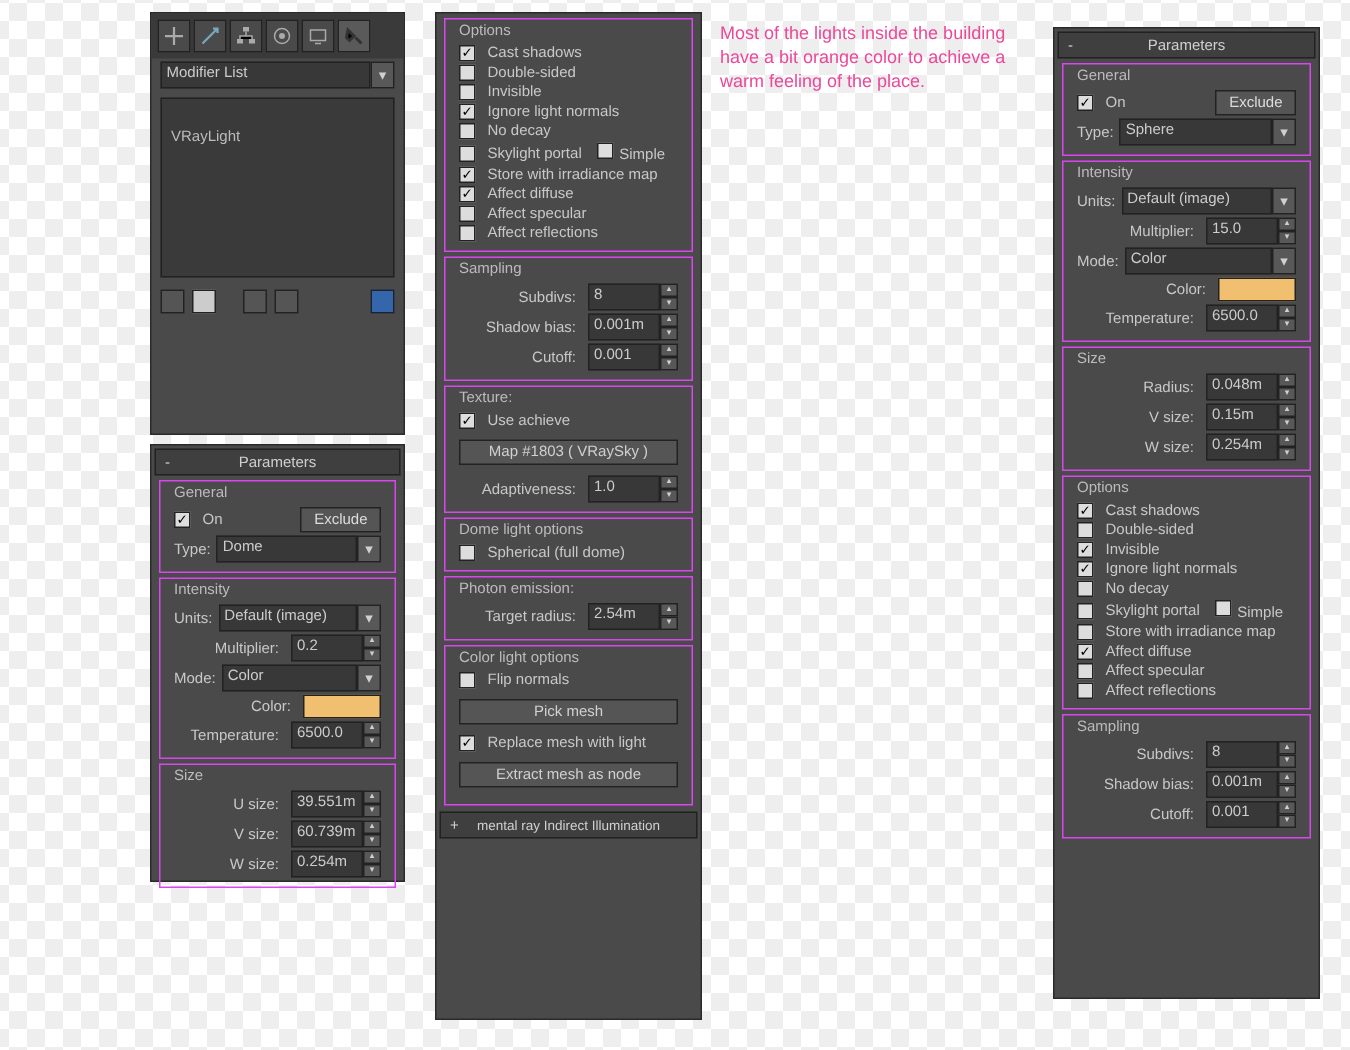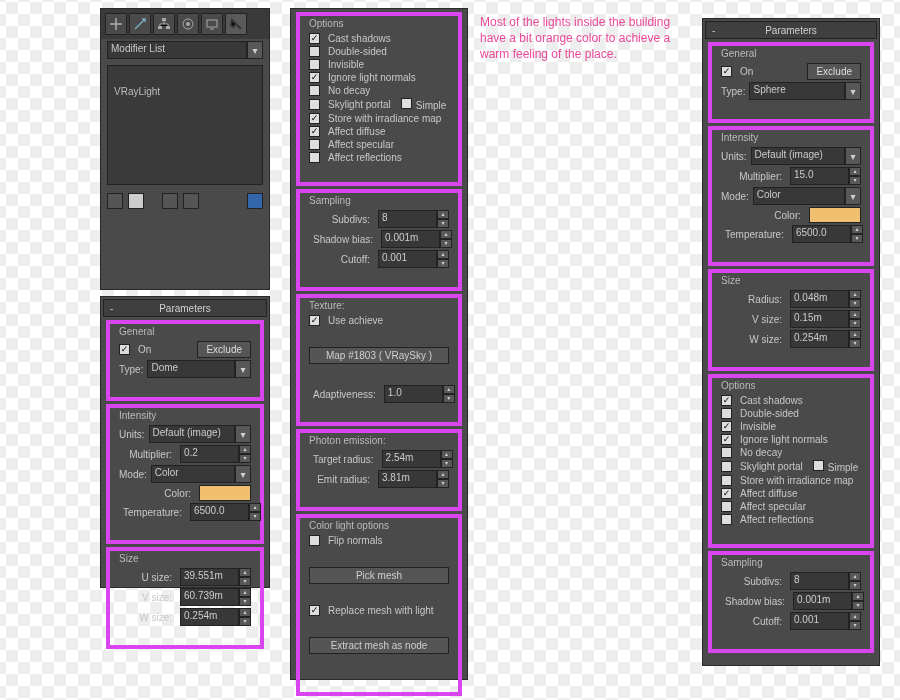--- a/index.html
+++ b/index.html
@@ -18,31 +18,31 @@
 .select .field{flex:1}
 .ddbtn{width:16px;height:18px;background:#585858;border:1px solid #222;display:flex;align-items:center;justify-content:center;cursor:pointer}
 .row{display:flex;align-items:center;padding:1px 6px;gap:4px}
 .lbl{color:#c8c8c8;white-space:nowrap}
 .listbox{margin:4px 6px;height:120px;background:#3a3a3a;border:1px solid #222}
 .listitem{padding:20px 6px;color:#bbb}
 .btnrow{display:flex;gap:5px;padding:4px 6px;align-items:center}
 .minibtn{width:16px;height:16px;border:1px solid #222;cursor:pointer}
 .rollhdr{display:flex;align-items:center;justify-content:center;background:#3f3f3f;border:1px solid #222;height:18px;margin:2px;position:relative}
 .rollhdr .dash{position:absolute;left:6px}
-.grp{border:4px solid #d946ef;margin:3px 5px;padding:2px 3px 18px}
+.grp{border:1px solid #d946ef;margin:3px 5px;padding:2px 3px 5px}
 .gtitle{margin:-8px 0 3px 3px;background:#4a4a4a;padding:0 3px;display:inline-block;color:#bbb}
 .cb{width:11px;height:11px;background:#ddd;border:1px solid #222;display:inline-flex;align-items:center;justify-content:center;margin-right:4px;cursor:pointer}
 .cb.on::after{content:"✓";color:#000;font-size:9px;line-height:1}
 .btn{background:#555;border:1px solid #222;padding:2px 8px;cursor:pointer;text-align:right;color:#ddd}
 .spin{display:flex}
-.spin .field{width:59px}
+.spin .field{width:48px}
 .spbtns{display:flex;flex-direction:column;width:12px}
 .spb{height:9px;background:#585858;border:1px solid #222;cursor:pointer;font-size:6px;text-align:center;line-height:7px}
 .swatch{width:52px;height:16px;border:1px solid #222;cursor:pointer}
-.mapbtn{background:#555;border:1px solid #222;padding:2px;margin:20px 6px;text-align:center;cursor:pointer}
+.mapbtn{background:#555;border:1px solid #222;padding:2px;margin:6px 6px;text-align:center;cursor:pointer}
 .lrow{padding:1px 6px 1px 10px}
 .lrow .lbl{flex:1;text-align:right;padding-right:4px}
 svg{display:block}
 </style>
 </head>
 <body>
 
 <div class="note">Most of the lights inside the building have a bit orange color to achieve a warm feeling of the place.</div>
 
 <div class="panel p1">
@@ -283,35 +283,31 @@
         <span class="lbl">Adaptiveness:</span>
         <div class="spin">
           <div class="field">1.0</div>
           <div class="spbtns">
             <div class="spb">▴</div>
             <div class="spb">▾</div>
           </div>
         </div>
       </div>
  </div>
+ <div class="grp"><div class="gtitle">Dome light options</div>
+  <div class="row">
+        <span class="cb"></span>
+        <span class="lbl">Spherical (full dome)</span>
+      </div>
+ </div>
  <div class="grp"><div class="gtitle">Photon emission:</div>
   <div class="row lrow">
         <span class="lbl">Target radius:</span>
         <div class="spin">
           <div class="field">2.54m</div>
-          <div class="spbtns">
-            <div class="spb">▴</div>
-            <div class="spb">▾</div>
-          </div>
-        </div>
-      </div>
-  <div class="row lrow">
-        <span class="lbl">Emit radius:</span>
-        <div class="spin">
-          <div class="field">3.81m</div>
           <div class="spbtns">
             <div class="spb">▴</div>
             <div class="spb">▾</div>
           </div>
         </div>
       </div>
  </div>
  <div class="grp"><div class="gtitle">Color light options</div>
   <div class="row">
         <span class="cb"></span>

